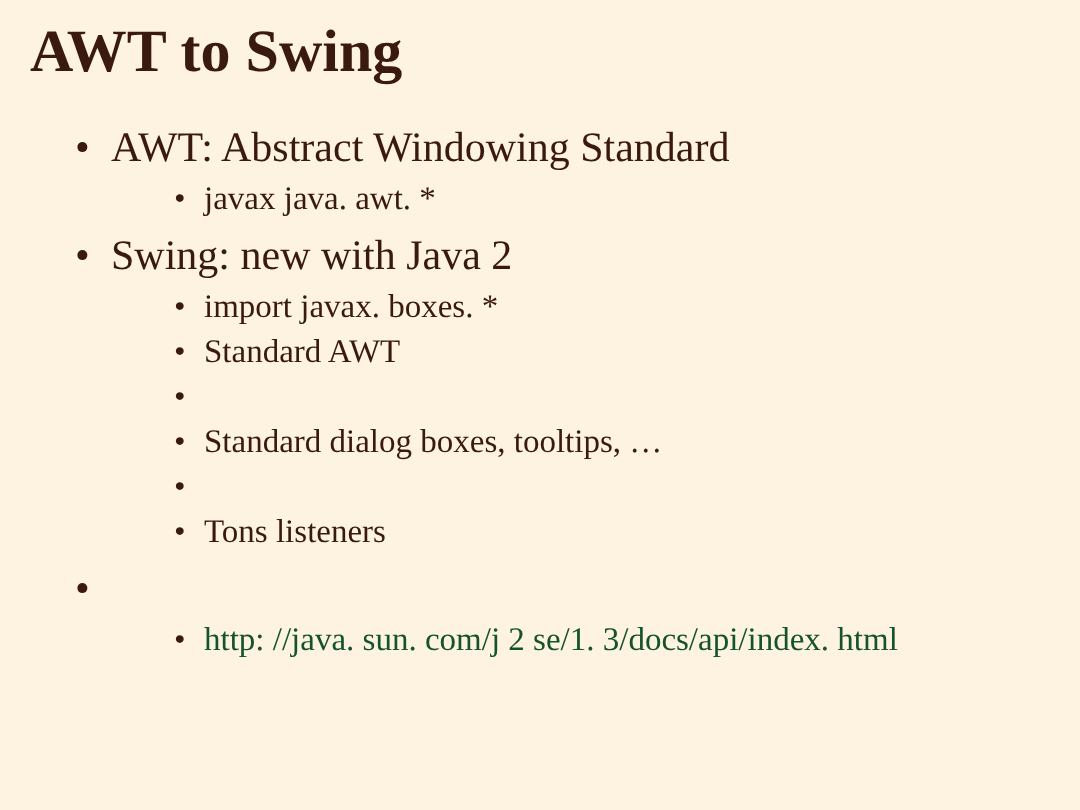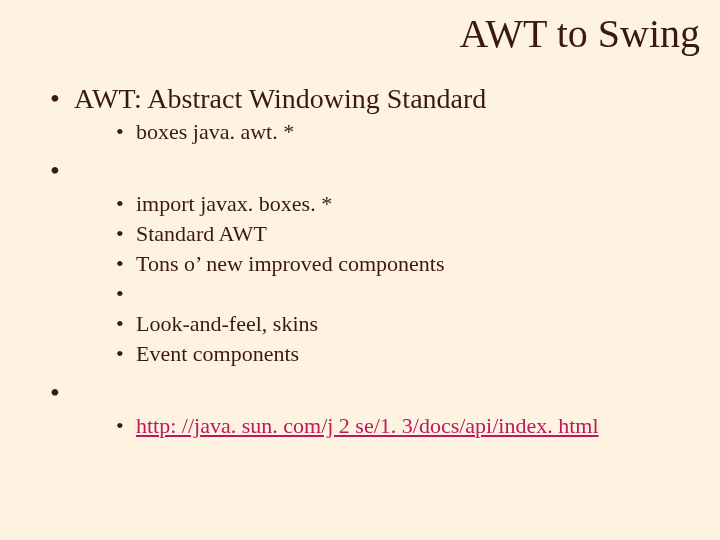--- a/index.html
+++ b/index.html
@@ -14,25 +14,25 @@
     font-family: "Times New Roman", Times, serif;
     color: #3a1a0f;
   }
   .slide {
     box-sizing: border-box;
     width: 720px;
     height: 540px;
     padding: 4px 20px 20px 20px;
   }
   .title {
-    text-align: right;
+    text-align: left;
     font-size: 40px;
     margin-top: 6px;
     margin-bottom: 26px;
-    font-weight: normal;
+    font-weight: bold;
   }
   .l1 {
     font-size: 28px;
     margin-left: 30px;
     margin-top: 6px;
     margin-bottom: 4px;
     display: flex;
     align-items: flex-start;
   }
   .l1 .bullet {
@@ -49,68 +49,67 @@
   }
   .l2 .bullet {
     width: 20px;
     flex: 0 0 20px;
   }
   .sub-block {
     margin-top: 2px;
     margin-bottom: 10px;
   }
   a.link, .link {
-    color: #be185d;
-    text-decoration: underline;
+    color: #14532d;
   }
 </style>
 </head>
 <body>
 
 <div class="slide">
 
   <div class="title">AWT to Swing</div>
 
   <div class="l1">
     <span class="bullet">•</span>
     <span>AWT:  Abstract Windowing Standard</span>
   </div>
   <div class="sub-block">
     <div class="l2">
       <span class="bullet">•</span>
-      <span>boxes java. awt. *</span>
+      <span>javax java. awt. *</span>
     </div>
   </div>
 
   <div class="l1">
     <span class="bullet">•</span>
+    <span>Swing:  new with Java 2</span>
   </div>
   <div class="sub-block">
     <div class="l2">
       <span class="bullet">•</span>
       <span>import javax. boxes. *</span>
     </div>
     <div class="l2">
       <span class="bullet">•</span>
       <span>Standard AWT</span>
     </div>
     <div class="l2">
       <span class="bullet">•</span>
-      <span>Tons o’ new improved components</span>
+    </div>
+    <div class="l2">
+      <span class="bullet">•</span>
+      <span>Standard dialog boxes, tooltips, …</span>
     </div>
     <div class="l2">
       <span class="bullet">•</span>
     </div>
     <div class="l2">
       <span class="bullet">•</span>
-      <span>Look-and-feel, skins</span>
-    </div>
-    <div class="l2">
-      <span class="bullet">•</span>
-      <span>Event components</span>
+      <span>Tons listeners</span>
     </div>
   </div>
 
   <div class="l1">
     <span class="bullet">•</span>
   </div>
   <div class="sub-block">
     <div class="l2">
       <span class="bullet">•</span>
       <span class="link">http: //java. sun. com/j 2 se/1. 3/docs/api/index. html</span>

